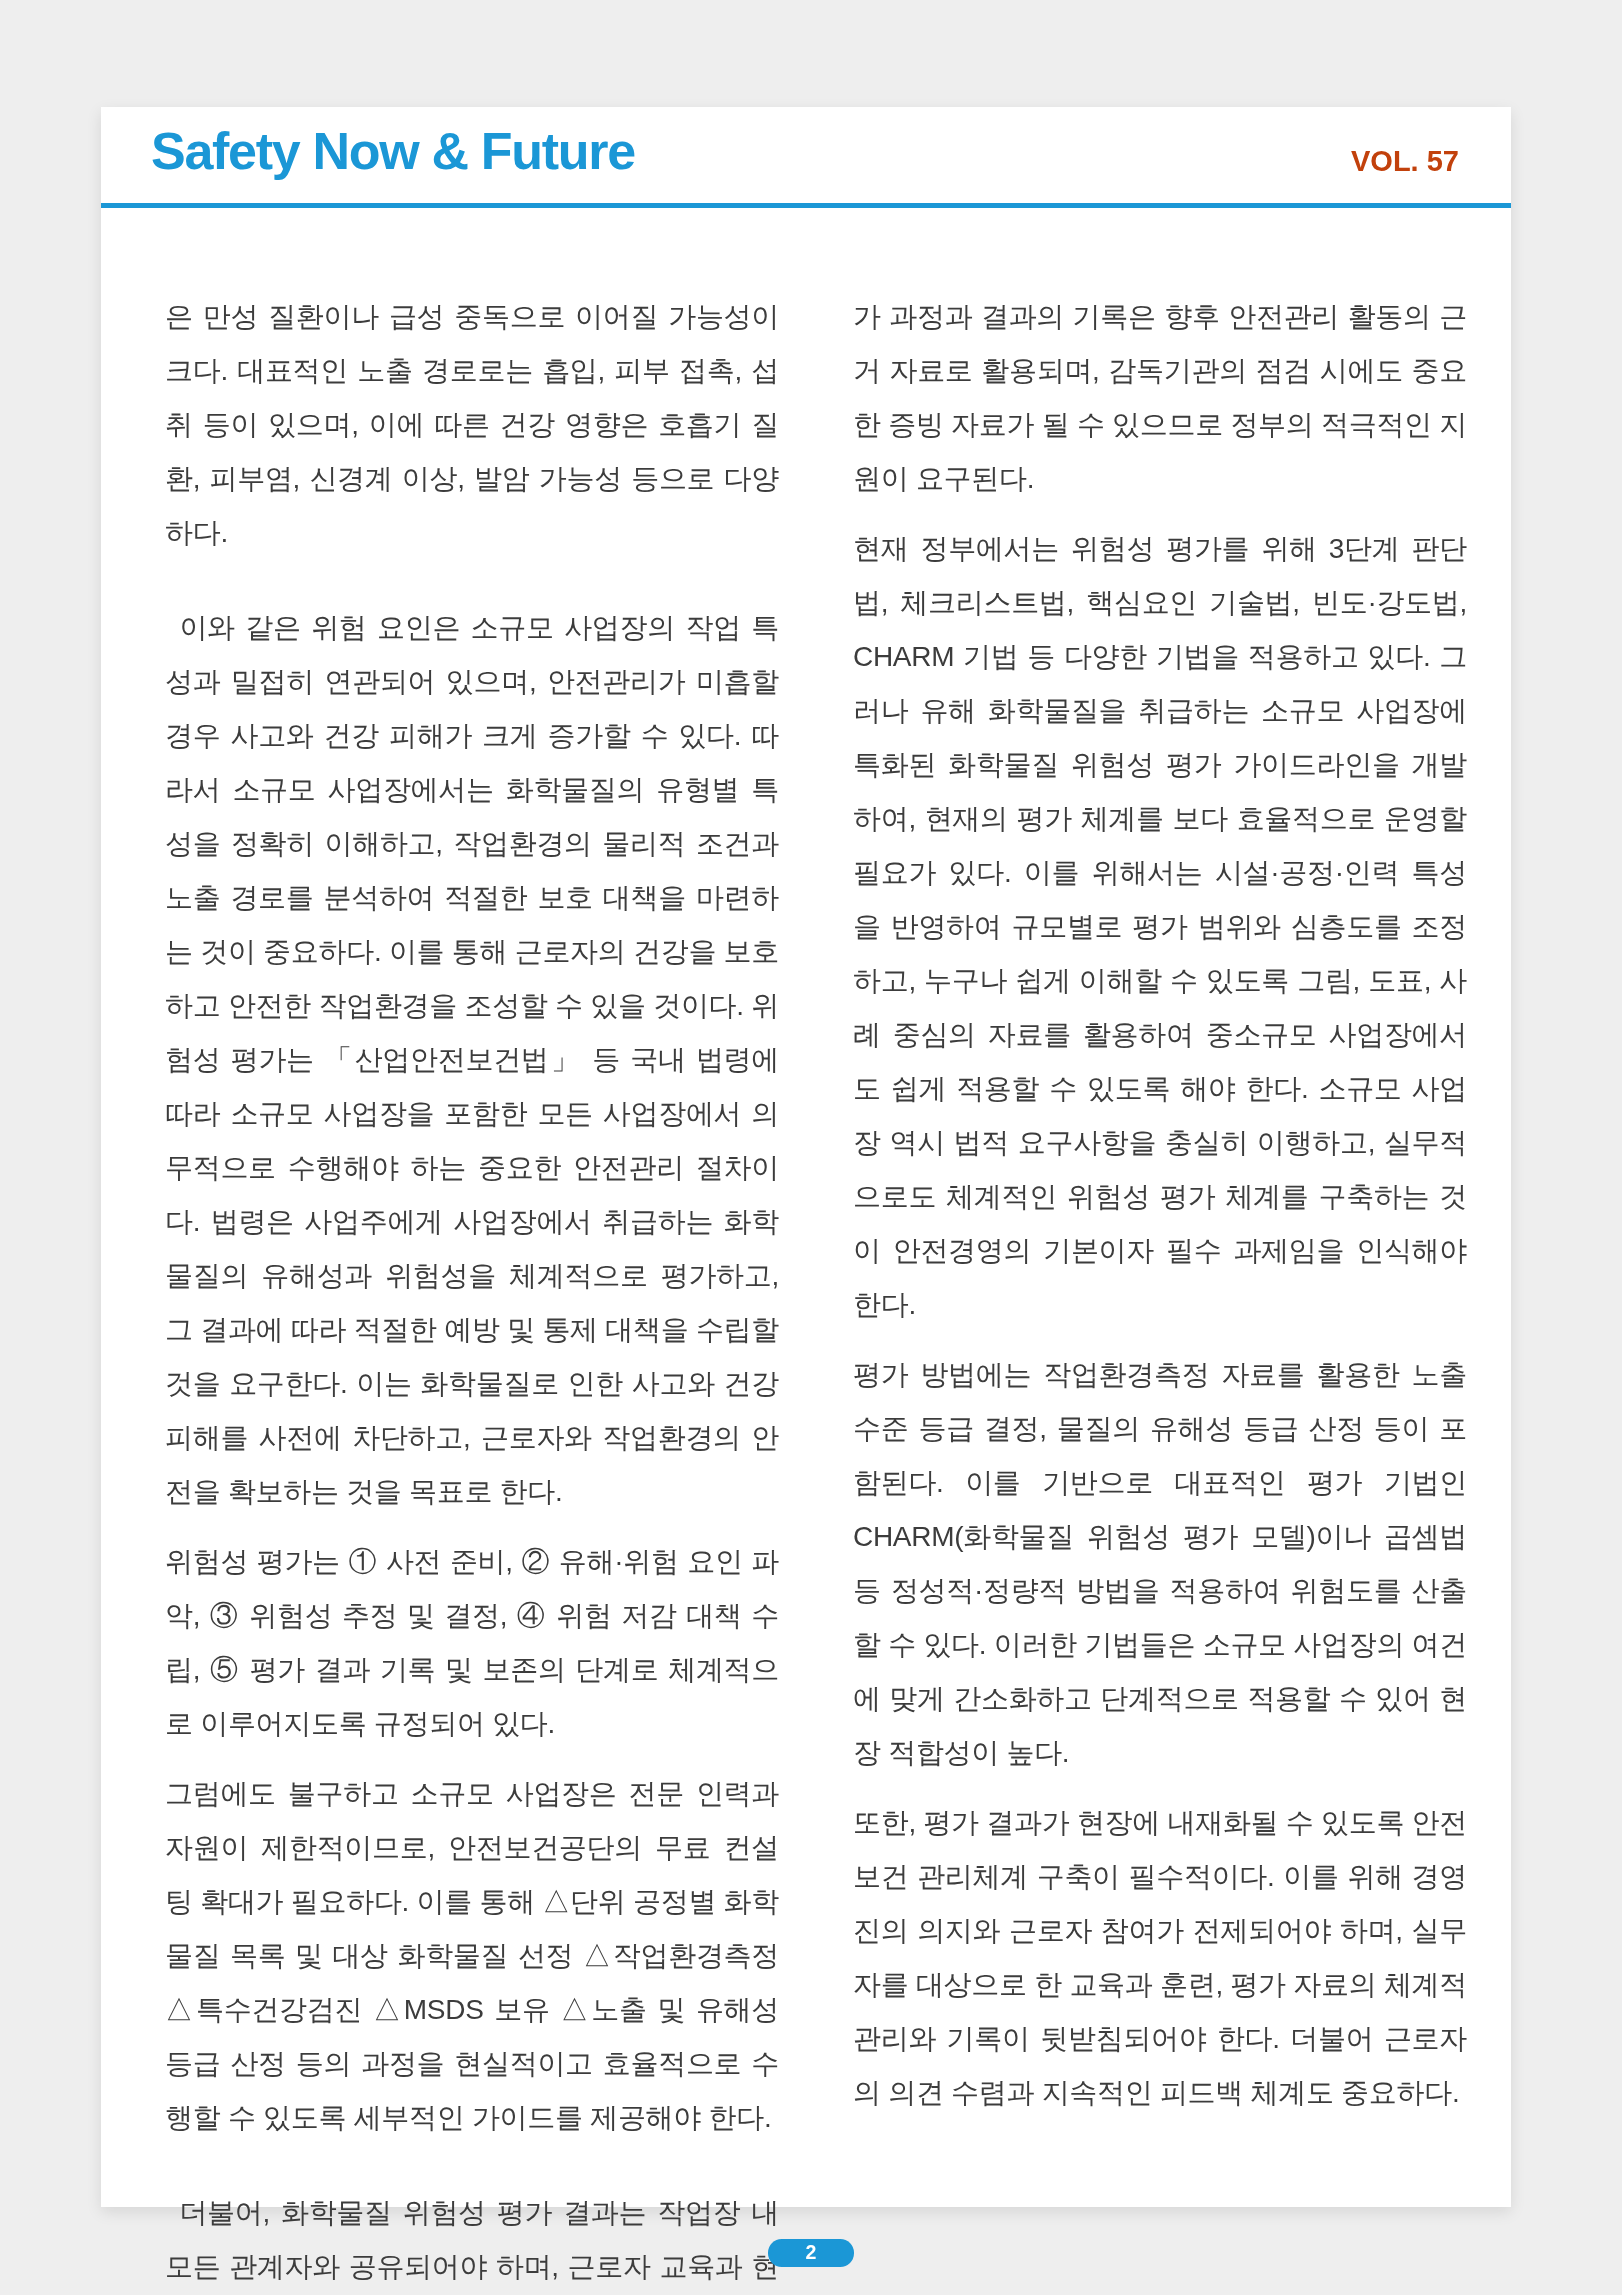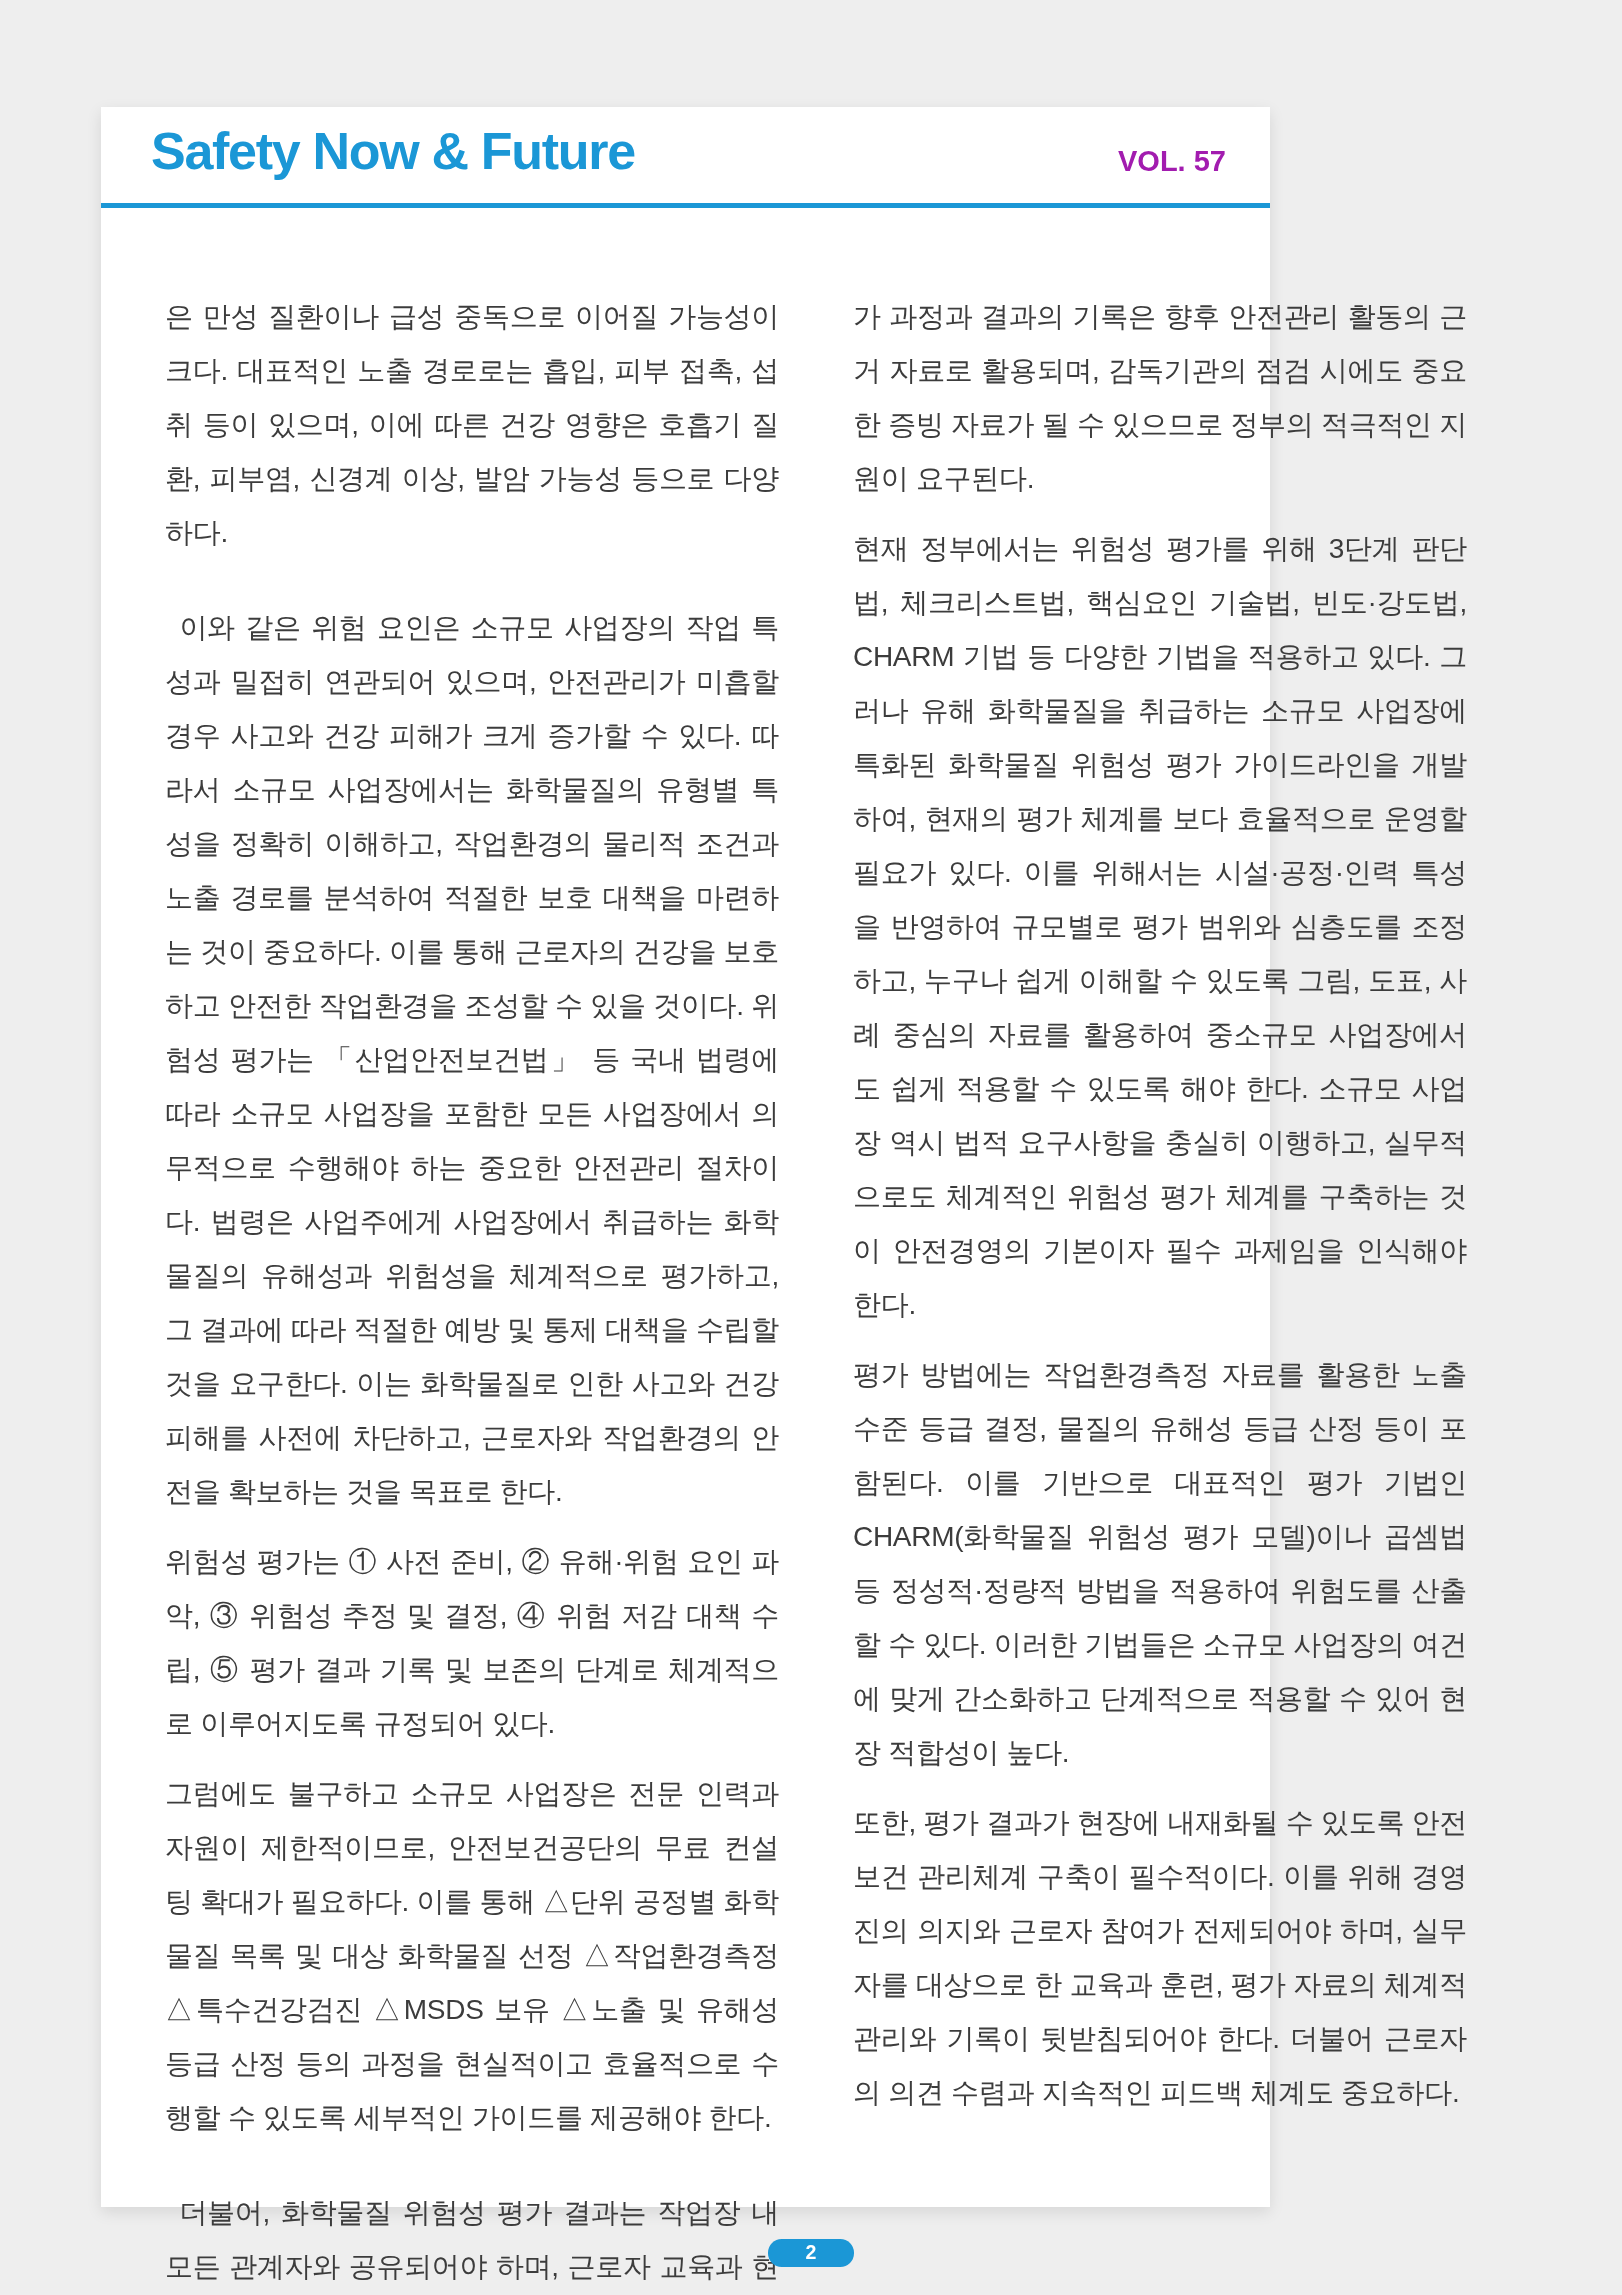--- a/index.html
+++ b/index.html
@@ -11,44 +11,44 @@
     height: 2295px;
     position: relative;
     background: #eeeeee;
     font-family: "Liberation Sans", sans-serif;
     overflow: hidden;
   }
   .page {
     position: absolute;
     left: 101px;
     top: 107px;
-    width: 1169px;
+    width: 1410px;
     height: 2100px;
     background: #ffffff;
     box-shadow: 0 5.2px 14.4px rgba(0,0,0,0.10);
   }
   .masthead-title {
     position: absolute;
     left: 50px;
     top: 15.7px;
     font-size: 52px;
     line-height: 1.1;
     font-weight: bold;
     letter-spacing: -1.3px;
     color: #1b97d6;
     white-space: nowrap;
   }
   .masthead-volume {
     position: absolute;
-    right: 44px;
+    right: 52px;
     top: 38px;
     font-size: 29px;
     font-weight: bold;
     letter-spacing: 0px;
-    color: #a21caf;
+    color: #c2410c;
     white-space: nowrap;
   }
   .masthead-rule {
     position: absolute;
     left: 0;
     top: 96px;
     width: 100%;
     height: 4.6px;
     background: #1b97d6;
   }

